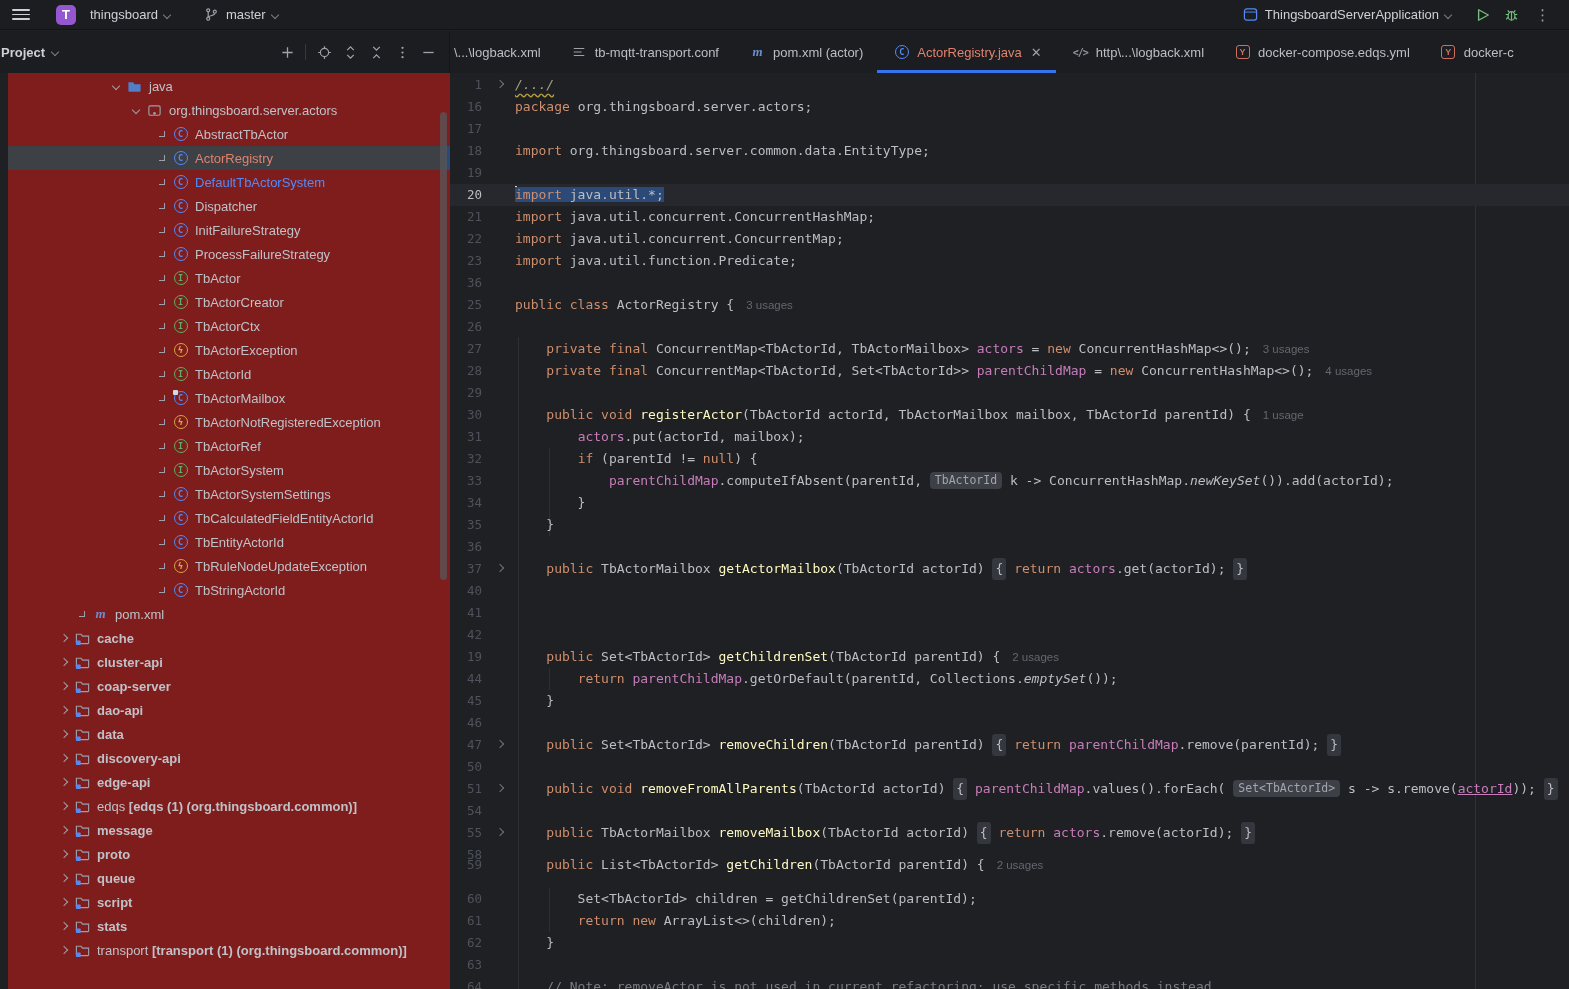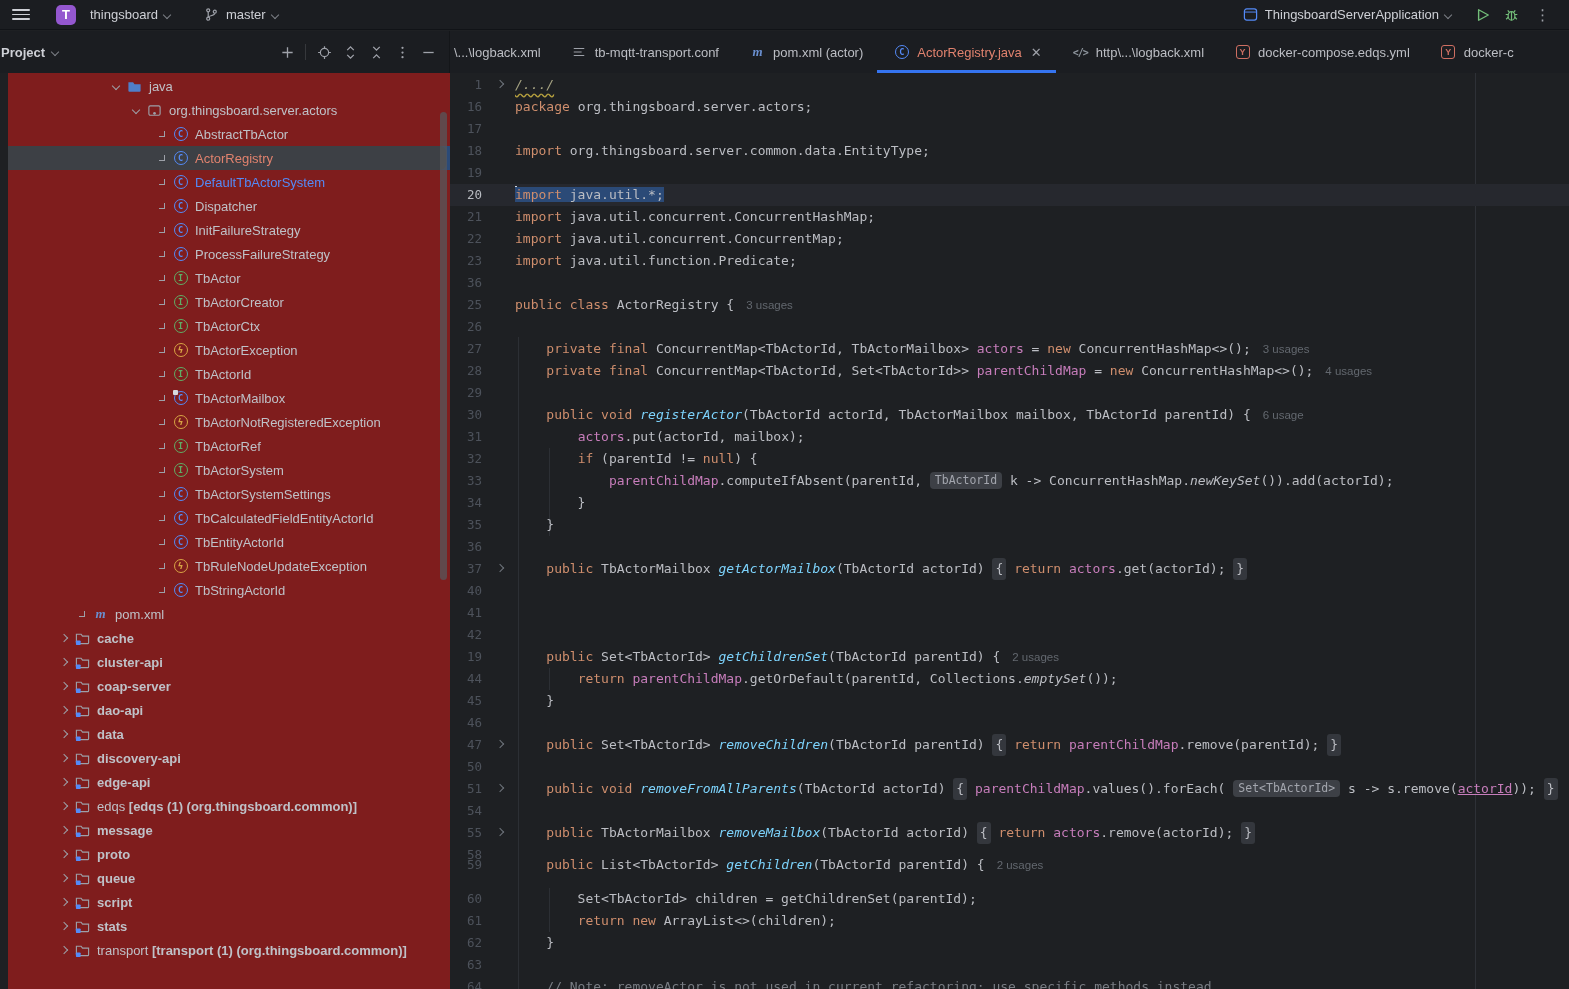--- a/index.html
+++ b/index.html
@@ -81,21 +81,21 @@
           font-size:12.5px; font-family:"DejaVu Sans Mono", monospace; }
   .cur .lnum { color:#b9bcc2; }
   .foldmark { position:absolute; left:46px; top:6px; width:8px; height:8px; }
   .foldmark::before { content:""; position:absolute; left:1px; top:1px; width:5px; height:5px;
                       border-right:1.5px solid #6f747c; border-bottom:1.5px solid #6f747c; transform:rotate(-45deg); }
   .ltext { margin-left:65px; }
   .kw { color:#cf8e6d; }
   .pl { color:#bcbec4; }
   .fld { color:#c77dbb; }
   .fldu { color:#c77dbb; text-decoration:underline; }
-  .decl { color:#7dd3fc;font-style:italic; }
+  .decl { color:#fef9c3; }
   .it { color:#bcbec4; font-style:italic; }
   .cm { color:#7a7e85; }
   .folded { color:#a6a383; font-style:italic; text-decoration:underline wavy #b8a23e; text-underline-offset:4px; }
   .chip { display:inline-block; background:#3d4046; color:#a2a5ad; border-radius:4px; padding:0 5px; height:17px;
           line-height:17px; font-size:11.5px; vertical-align:1px; }
   .bchip { display:inline-block; background:#34373d; color:#bcbec4; border-radius:3px; padding:0 3px; }
   .hint { color:#63686f; font-size:11.5px; font-family:"Liberation Sans", sans-serif; margin-left:12px; }
   .sel { background:#2b4a77; }
   .caret { display:inline-block; width:2px; height:15px; background:#d5d8dd; vertical-align:-2px; margin-right:-2px; }
 
@@ -610,21 +610,21 @@
         <div class="cline cur" style="top: 111px;"><span class="lnum">20</span><div class="ltext"><span class="caret"></span><span class="sel"><span class="kw">import </span><span class="pl">java.util.*;</span></span></div></div>
         <div class="cline" style="top: 133px;"><span class="lnum">21</span><div class="ltext"><span class="kw">import </span><span class="pl">java.util.concurrent.ConcurrentHashMap;</span></div></div>
         <div class="cline" style="top: 155px;"><span class="lnum">22</span><div class="ltext"><span class="kw">import </span><span class="pl">java.util.concurrent.ConcurrentMap;</span></div></div>
         <div class="cline" style="top: 177px;"><span class="lnum">23</span><div class="ltext"><span class="kw">import </span><span class="pl">java.util.function.Predicate;</span></div></div>
         <div class="cline" style="top: 199px;"><span class="lnum">36</span><div class="ltext"></div></div>
         <div class="cline" style="top: 221px;"><span class="lnum">25</span><div class="ltext"><span class="kw">public class </span><span class="pl">ActorRegistry {</span><span class="hint">3 usages</span></div></div>
         <div class="cline" style="top: 243px;"><span class="lnum">26</span><div class="ltext"></div></div>
         <div class="cline" style="top: 265px;"><span class="lnum">27</span><div class="ltext"><span class="pl">    </span><span class="kw">private final </span><span class="pl">ConcurrentMap&lt;TbActorId, TbActorMailbox&gt; </span><span class="fld">actors</span><span class="pl"> = </span><span class="kw">new </span><span class="pl">ConcurrentHashMap&lt;&gt;();</span><span class="hint">3 usages</span></div></div>
         <div class="cline" style="top: 287px;"><span class="lnum">28</span><div class="ltext"><span class="pl">    </span><span class="kw">private final </span><span class="pl">ConcurrentMap&lt;TbActorId, Set&lt;TbActorId&gt;&gt; </span><span class="fld">parentChildMap</span><span class="pl"> = </span><span class="kw">new </span><span class="pl">ConcurrentHashMap&lt;&gt;();</span><span class="hint">4 usages</span></div></div>
         <div class="cline" style="top: 309px;"><span class="lnum">29</span><div class="ltext"></div></div>
-        <div class="cline" style="top: 331px;"><span class="lnum">30</span><div class="ltext"><span class="pl">    </span><span class="kw">public void </span><span class="decl">registerActor</span><span class="pl">(TbActorId actorId, TbActorMailbox mailbox, TbActorId parentId) {</span><span class="hint">6 usage</span></div></div>
+        <div class="cline" style="top: 331px;"><span class="lnum">30</span><div class="ltext"><span class="pl">    </span><span class="kw">public void </span><span class="decl">registerActor</span><span class="pl">(TbActorId actorId, TbActorMailbox mailbox, TbActorId parentId) {</span><span class="hint">1 usage</span></div></div>
         <div class="cline" style="top: 353px;"><span class="lnum">31</span><div class="ltext"><span class="pl">        </span><span class="fld">actors</span><span class="pl">.put(actorId, mailbox);</span></div></div>
         <div class="cline" style="top: 375px;"><span class="lnum">32</span><div class="ltext"><span class="pl">        </span><span class="kw">if </span><span class="pl">(parentId != </span><span class="kw">null</span><span class="pl">) {</span></div></div>
         <div class="cline" style="top: 397px;"><span class="lnum">33</span><div class="ltext"><span class="pl">            </span><span class="fld">parentChildMap</span><span class="pl">.computeIfAbsent(parentId, </span><span class="chip">TbActorId</span><span class="pl"> k -&gt; ConcurrentHashMap.</span><span class="it">newKeySet</span><span class="pl">()).add(actorId);</span></div></div>
         <div class="cline" style="top: 419px;"><span class="lnum">34</span><div class="ltext"><span class="pl">        }</span></div></div>
         <div class="cline" style="top: 441px;"><span class="lnum">35</span><div class="ltext"><span class="pl">    }</span></div></div>
         <div class="cline" style="top: 463px;"><span class="lnum">36</span><div class="ltext"></div></div>
         <div class="cline" style="top: 485px;"><span class="lnum">37</span><span class="foldmark"></span><div class="ltext"><span class="pl">    </span><span class="kw">public </span><span class="pl">TbActorMailbox </span><span class="decl">getActorMailbox</span><span class="pl">(TbActorId actorId) </span><span class="bchip">{</span><span class="pl"> </span><span class="kw">return </span><span class="fld">actors</span><span class="pl">.get(actorId); </span><span class="bchip">}</span></div></div>
         <div class="cline" style="top: 507px;"><span class="lnum">40</span><div class="ltext"></div></div>
         <div class="cline" style="top: 529px;"><span class="lnum">41</span><div class="ltext"></div></div>
         <div class="cline" style="top: 551px;"><span class="lnum">42</span><div class="ltext"></div></div>

